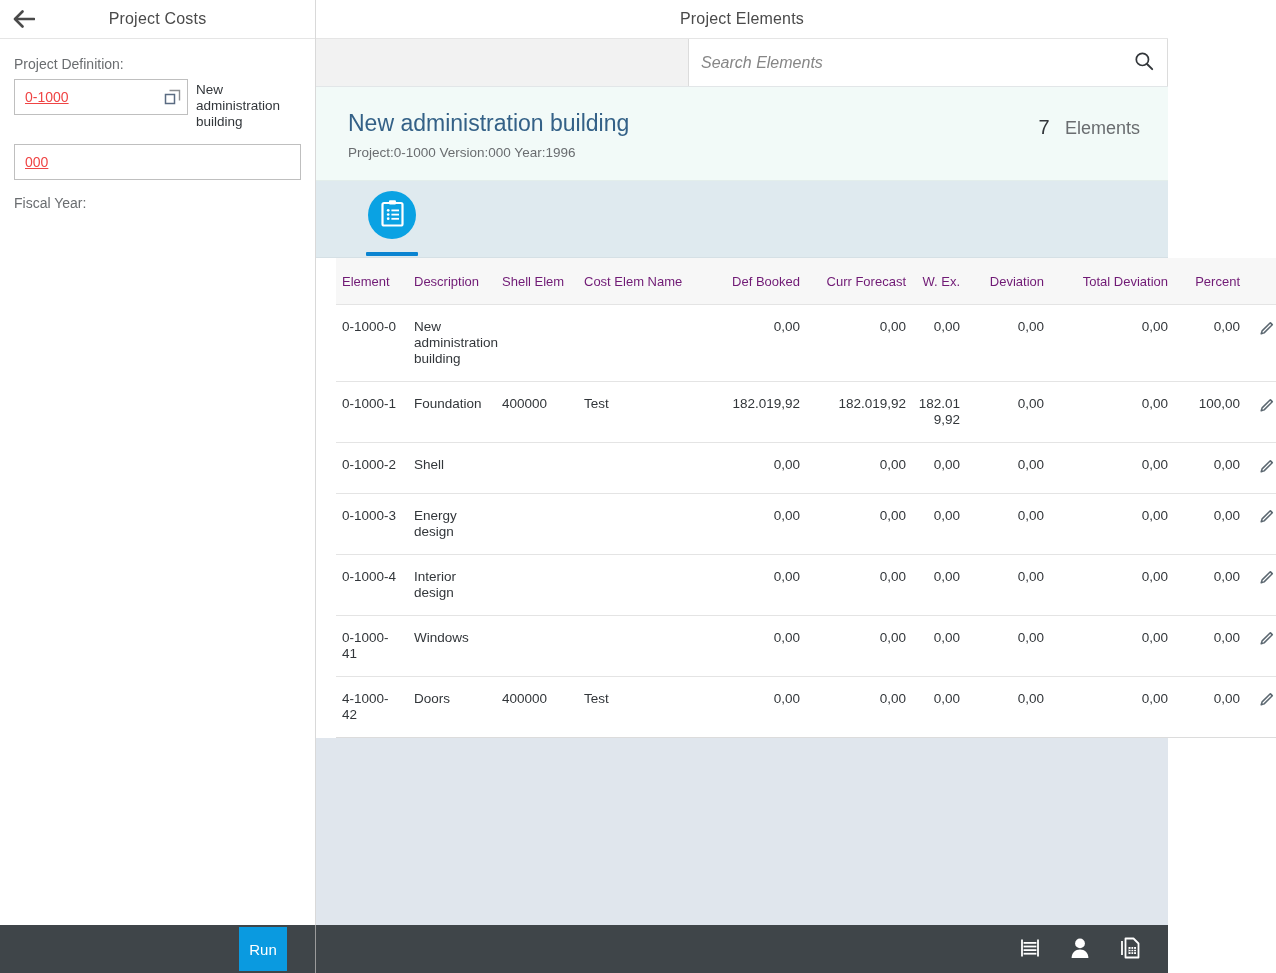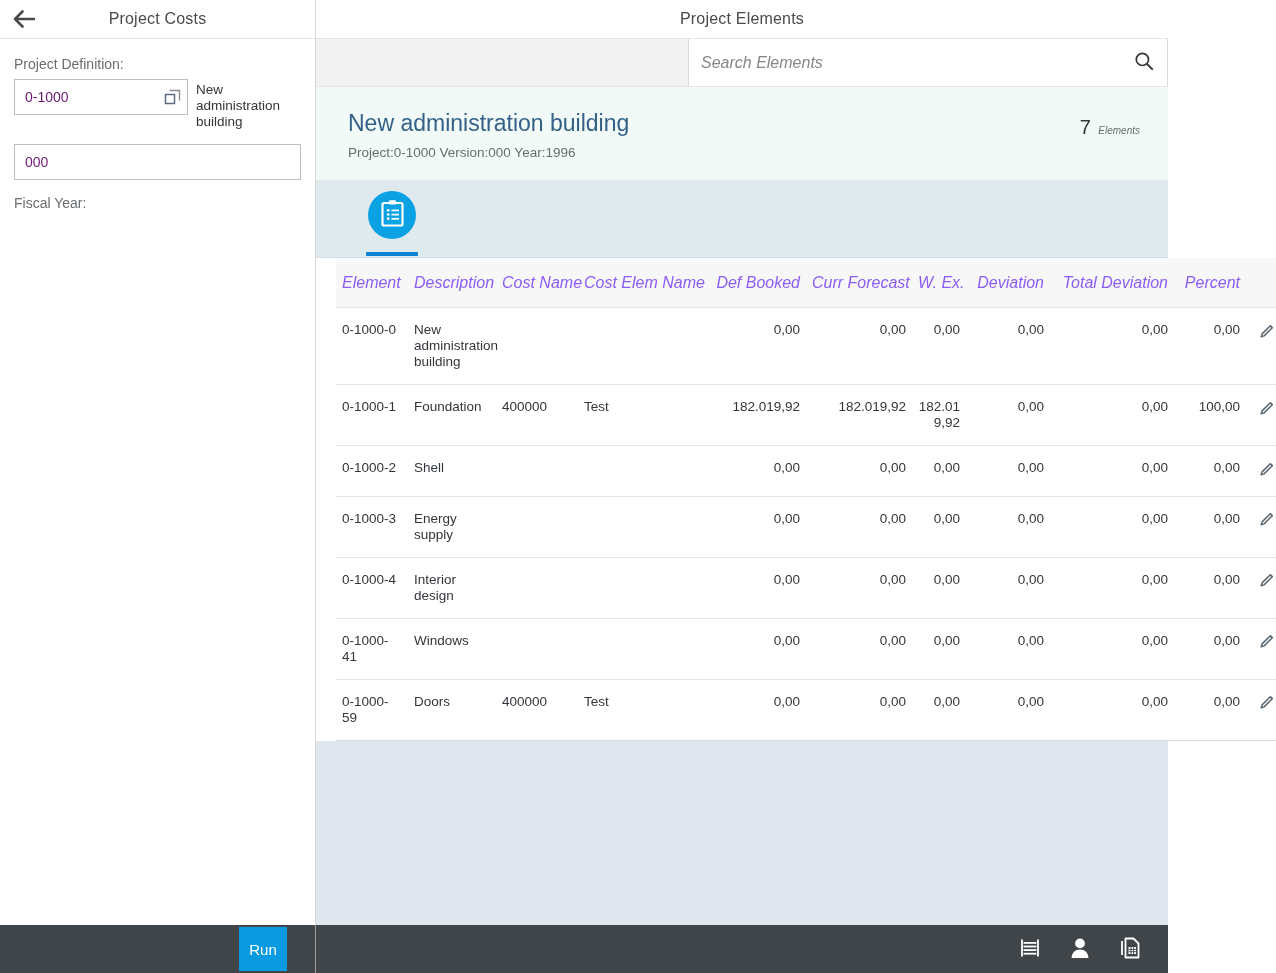--- a/index.html
+++ b/index.html
@@ -97,23 +97,24 @@
   }
   .input-wrap.wide { flex: 1 1 auto; }
 
   .txt-input {
     width: 100%;
     height: 36px;
     border: 1px solid #bfbfbf;
     background: #fff;
     font-family: "Liberation Sans", sans-serif;
     font-size: 14px;
-    color: #701a75;
+    color: #ef4444;
     padding: 0 30px 0 10px;
     outline: none;
+    text-decoration: underline;
   }
   .txt-input.noicon { padding-right: 26px; }
 
   .vh-icon {
     position: absolute;
     right: 7px;
     top: 50%;
     transform: translateY(-50%);
     width: 18px;
     height: 18px;
@@ -223,24 +224,23 @@
   .obj-count {
     text-align: right;
     white-space: nowrap;
     padding-top: 7px;
   }
   .obj-count .num {
     font-size: 20px;
     color: #32363a;
   }
   .obj-count .unit {
-    font-size: 10px;
+    font-size: 18px;
     color: #6a6d70;
-    margin-left: 3px;
-    font-style: italic;
+    margin-left: 11px;
   }
 
   
   .icon-tabbar {
     background: #dfeaef;
     height: 77px;
     flex: 0 0 77px;
     display: flex;
     align-items: flex-start;
     padding: 10px 0 0 32px;
@@ -276,27 +276,26 @@
     flex: 0 0 auto;
   }
   table.elements {
     width: 100%;
     border-collapse: collapse;
     table-layout: fixed;
   }
   table.elements thead th {
     background: #f7f7f7;
     font-weight: normal;
-    font-size: 16px;
-    color: #8b5cf6;
+    font-size: 13px;
+    color: #701a75;
     padding: 16px 6px 15px 6px;
     border-bottom: 1px solid #e4e4e4;
     vertical-align: middle;
     white-space: nowrap;
-    font-style: italic;
   }
   table.elements tbody td {
     font-size: 13.5px;
     color: #32363a;
     padding: 14px 6px 14px 6px;
     border-bottom: 1px solid #e4e4e4;
     vertical-align: top;
     line-height: 16px;
   }
   table.elements tbody tr:last-child td { border-bottom: 1px solid #dcdcdc; }
@@ -493,21 +492,21 @@
               <col class="c-wex">
               <col class="c-dev">
             <col class="c-totdev">
               <col class="c-pct">
               <col class="c-edit">
           </colgroup>
           <thead>
             <tr>
               <th class="al">Element</th>
               <th class="al">Description</th>
-              <th class="al">Cost Name</th>
+              <th class="al">Shell Elem</th>
               <th class="al">Cost Elem Name</th>
               <th class="ar">Def Booked</th>
               <th class="ar">Curr Forecast</th>
               <th class="ar">W. Ex.</th>
               <th class="ar">Deviation</th>
               <th class="ar">Total Deviation</th>
               <th class="ar">Percent</th>
               <th class="ac"></th>
             </tr>
           </thead>
@@ -561,21 +560,21 @@
                 <td class="ar">0,00</td>
                 <td class="ac"><button class="pencil-btn" title="Edit">
                     <span><svg width="18" height="18" viewBox="0 0 18 18" aria-hidden="true">
                         <path d="M3.2 14.8 L4.1 11.9 L12.3 3.7 L14.3 5.7 L6.1 13.9 Z" fill="none" stroke="#5b6770" stroke-width="1.5" stroke-linejoin="round"></path>
                         <path d="M12.3 3.7 L14.3 5.7" stroke="#5b6770" stroke-width="1.5"></path>
                       </svg></span>
                   </button></td>
               </tr>
               <tr>
                 <td class="al">0-1000-3</td>
-                <td class="al">Energy supply</td>
+                <td class="al">Energy design</td>
                 <td class="al"></td>
                 <td class="al"></td>
                 <td class="ar">0,00</td>
                 <td class="ar">0,00</td>
                 <td class="ar wex-cell">0,00</td>
                 <td class="ar">0,00</td>
                 <td class="ar">0,00</td>
                 <td class="ar">0,00</td>
                 <td class="ac"><button class="pencil-btn" title="Edit">
                     <span><svg width="18" height="18" viewBox="0 0 18 18" aria-hidden="true">
@@ -614,21 +613,21 @@
                 <td class="ar">0,00</td>
                 <td class="ar">0,00</td>
                 <td class="ac"><button class="pencil-btn" title="Edit">
                     <span><svg width="18" height="18" viewBox="0 0 18 18" aria-hidden="true">
                         <path d="M3.2 14.8 L4.1 11.9 L12.3 3.7 L14.3 5.7 L6.1 13.9 Z" fill="none" stroke="#5b6770" stroke-width="1.5" stroke-linejoin="round"></path>
                         <path d="M12.3 3.7 L14.3 5.7" stroke="#5b6770" stroke-width="1.5"></path>
                       </svg></span>
                   </button></td>
               </tr>
               <tr>
-                <td class="al">0-1000-59</td>
+                <td class="al">4-1000-42</td>
                 <td class="al">Doors</td>
                 <td class="al">400000</td>
                 <td class="al">Test</td>
                 <td class="ar">0,00</td>
                 <td class="ar">0,00</td>
                 <td class="ar wex-cell">0,00</td>
                 <td class="ar">0,00</td>
                 <td class="ar">0,00</td>
                 <td class="ar">0,00</td>
                 <td class="ac"><button class="pencil-btn" title="Edit">

